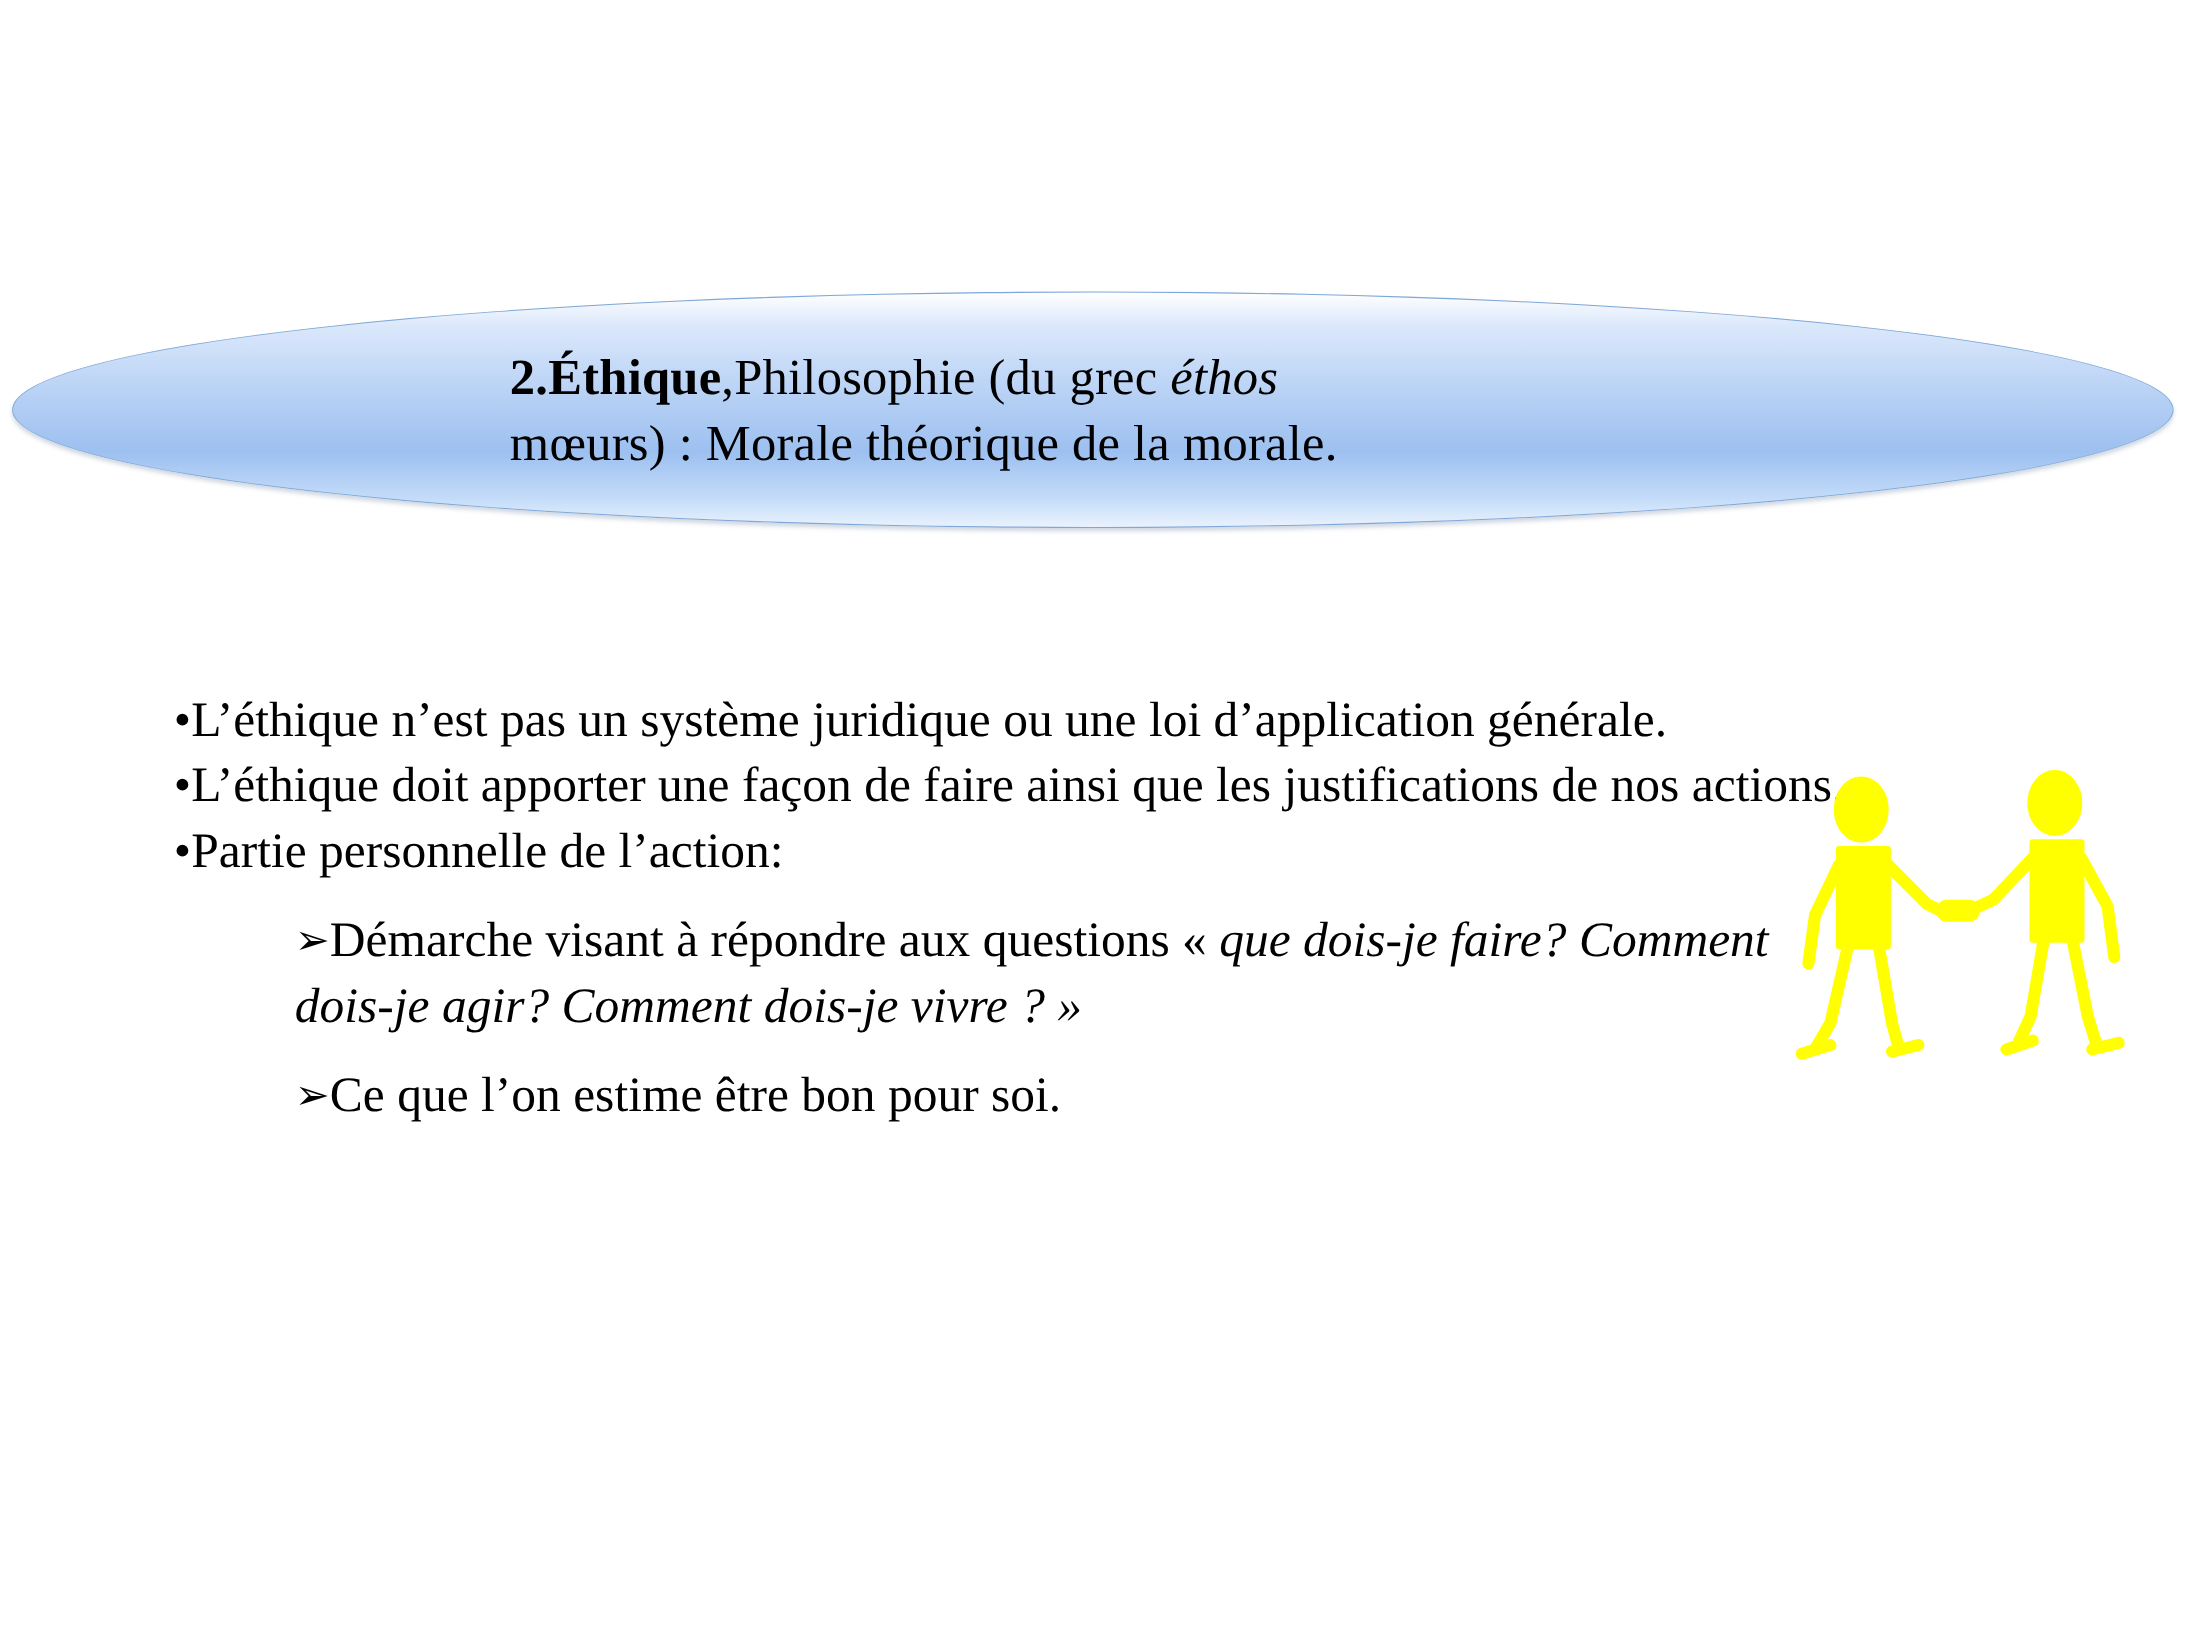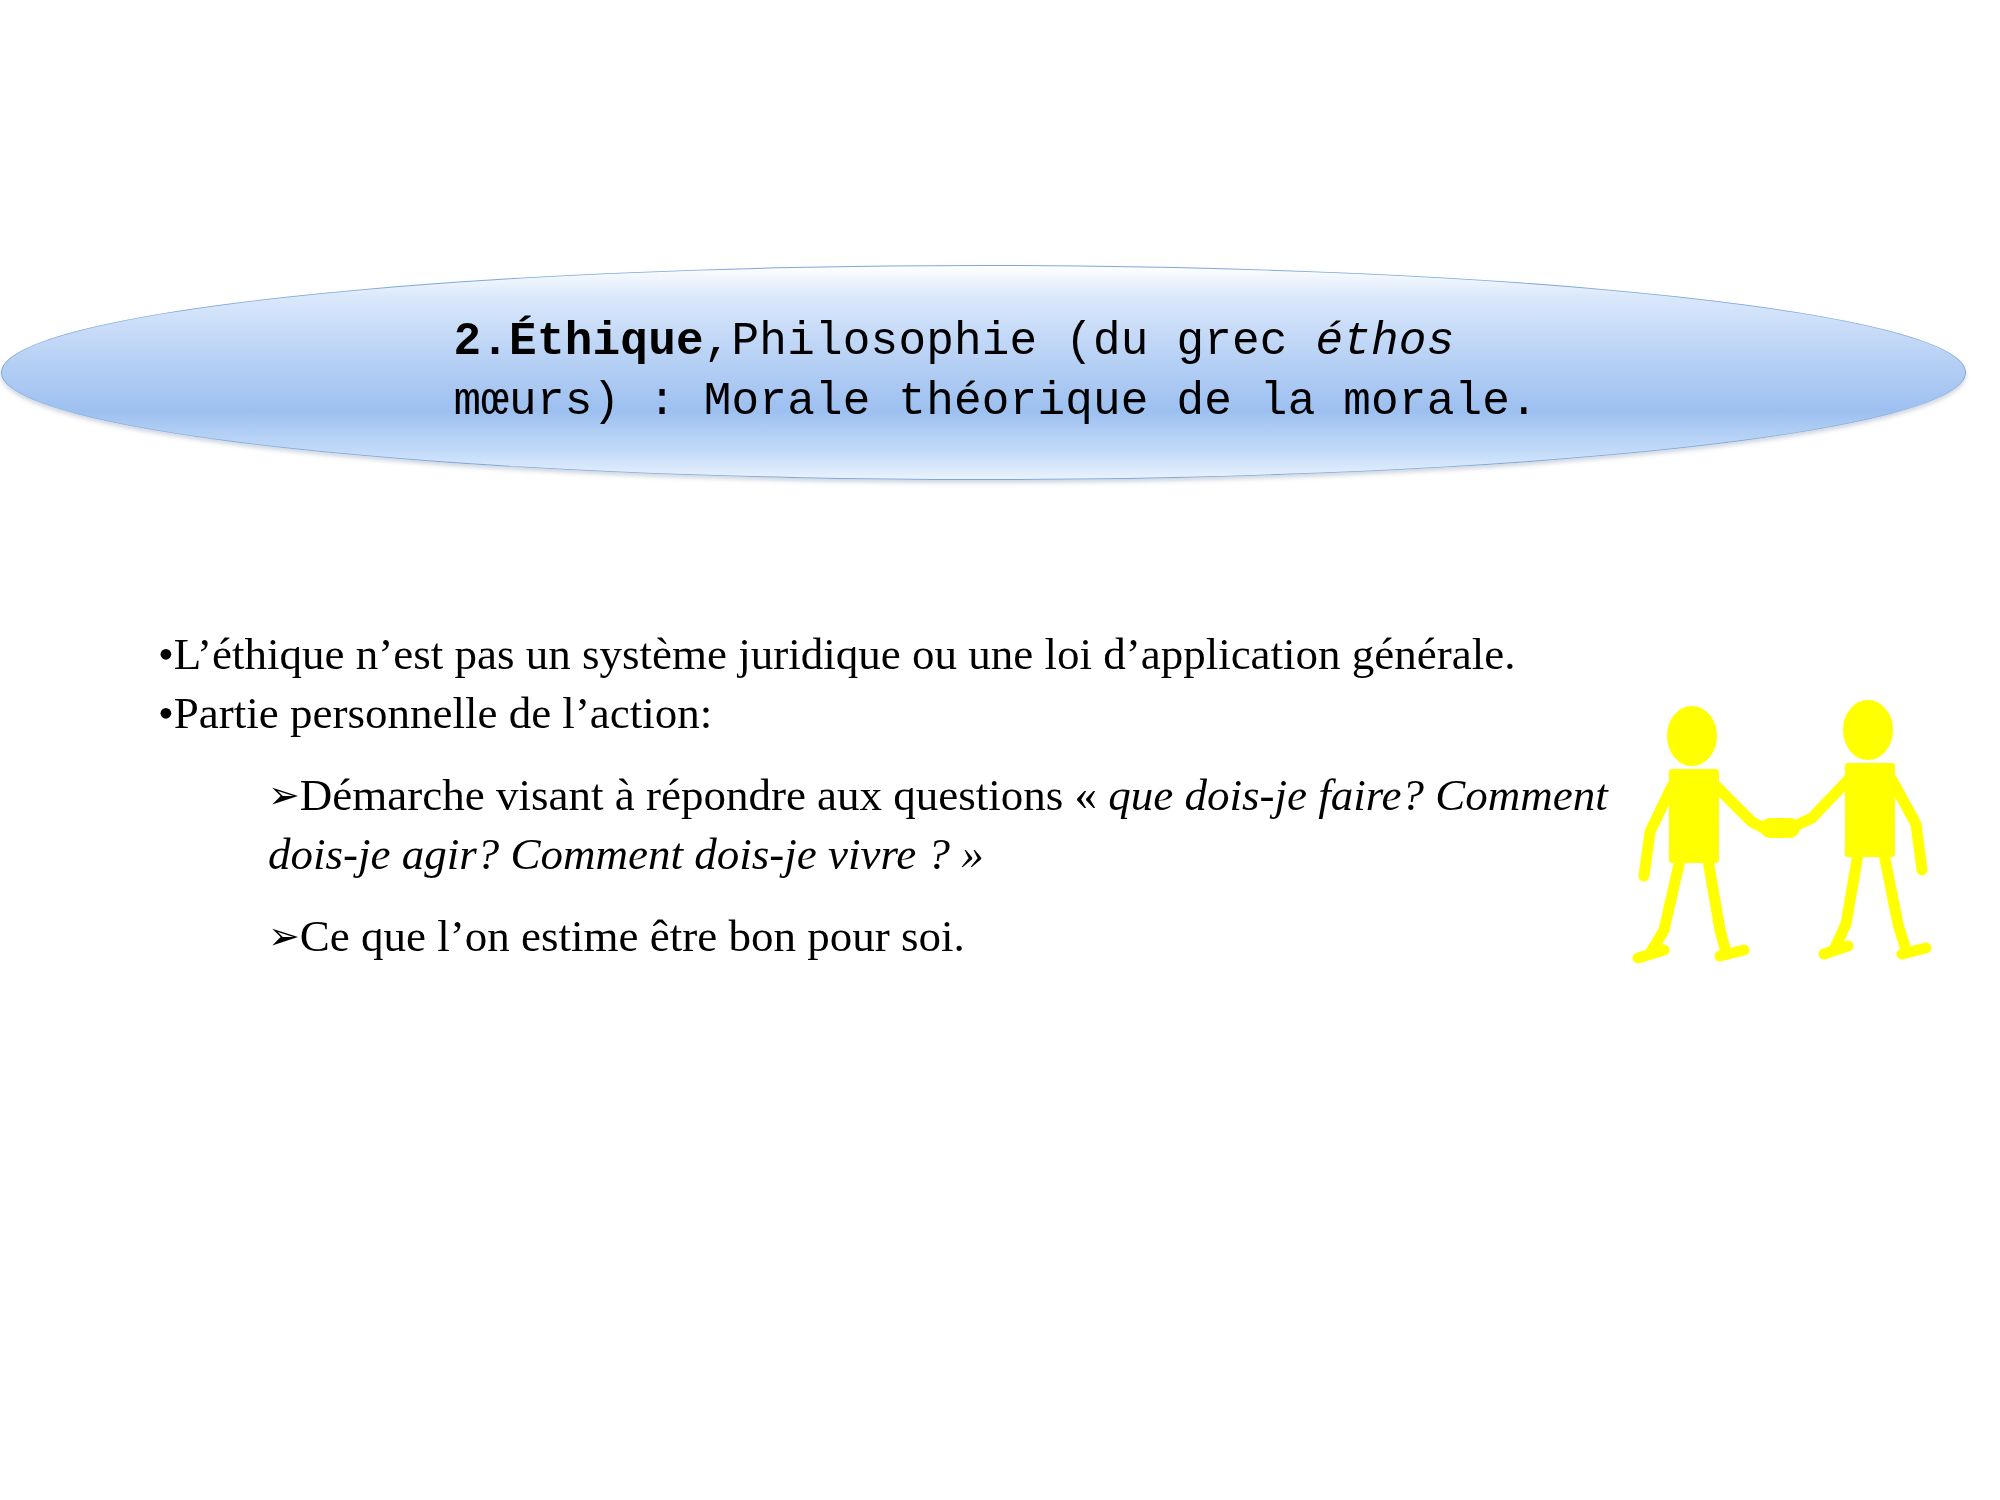--- a/index.html
+++ b/index.html
@@ -12,39 +12,38 @@
     height: 1500px;
     font-family: "Liberation Serif", serif;
     color: #000000;
     overflow: hidden;
     position: relative;
   }
 
   
   #title-ellipse {
     position: absolute;
-    left: 1px;
+    left: 11px;
     top: 265px;
     width: 1965px;
     height: 215px;
     border-radius: 50% / 50%;
     background: linear-gradient(to bottom,
         #ffffff 0%,
         #dbe8fb 14%,
         #b9d2f5 42%,
         #9dc0f0 68%,
         #c4dcf9 88%,
         #eaf2fd 100%);
     border: 1.5px solid #7fa7d8;
     box-shadow: 0 3px 4px rgba(120,140,170,0.35);
     display: flex;
     align-items: center;
     justify-content: center;
     box-sizing: border-box;
-    font-family: Liberation Mono, monospace;
   }
   #title-ellipse-inner {
     width: 1130px;
     margin-left: 70px;
     text-align: justify;
     font-size: 46px;
     line-height: 1.30;
     letter-spacing: 0.2px;
   }
   #title-ellipse-inner .b { font-weight: bold; }
@@ -99,20 +98,21 @@
   <div id="title-ellipse-inner">
     <div><span class="b">2.</span><span class="b">Éthique</span><span>,Philosophie   (du   grec   </span><span class="i">éthos</span></div>
     <div id="title-line2">mœurs) : Morale théorique de la morale.</div>
   </div>
 </div>
 
 <div id="body-text">
 
   <p class="para bullet-para"><span class="bul">•</span><span>L’éthique n’est pas un système juridique ou une loi d’application générale.</span></p>
 
+  <p class="para bullet-para"><span class="bul">•</span><span>L’éthique doit apporter une façon de faire ainsi que les justifications de nos actions.</span></p>
 
   <p class="para bullet-para"><span class="bul">•</span><span>Partie personnelle de l’action:</span></p>
 
   <p class="para sub-para"><span class="arrow">➢</span><span>Démarche visant à répondre aux questions «  </span><span class="ital">que dois-je faire? Comment dois-je agir? Comment dois-je vivre ? »</span></p>
 
   <p class="para sub-para"><span class="arrow">➢</span><span>Ce que l’on estime être bon pour soi.</span></p>
 
 </div>
 
 <div id="handshake-figure">

